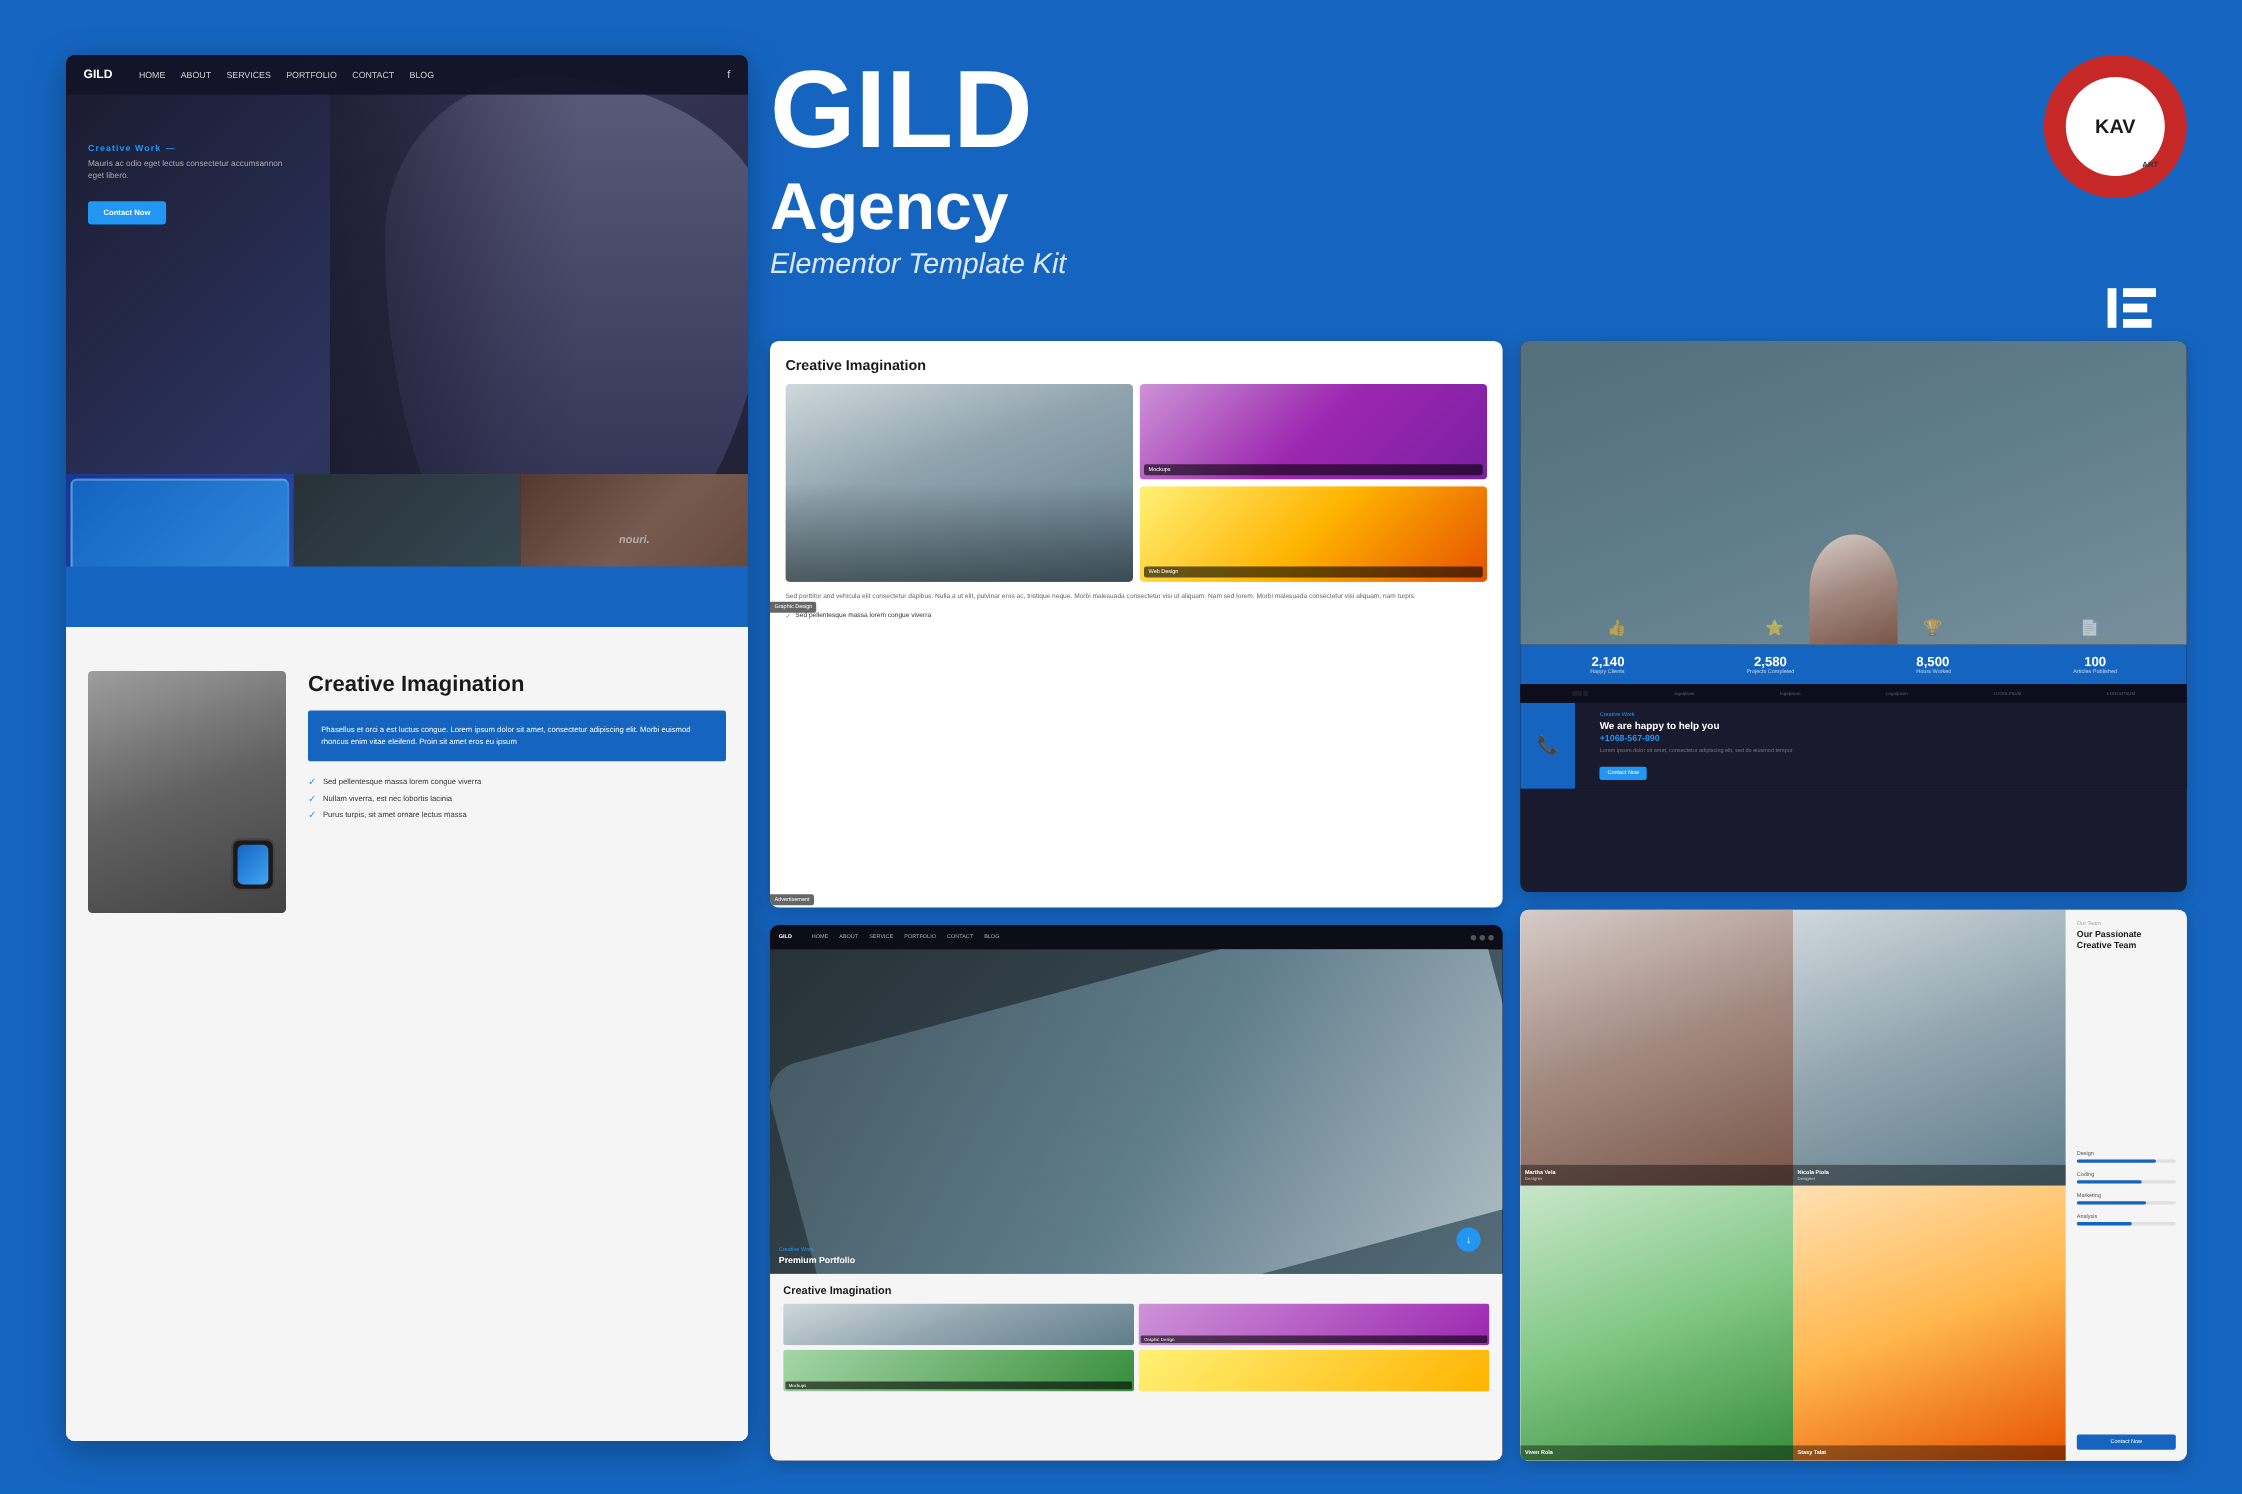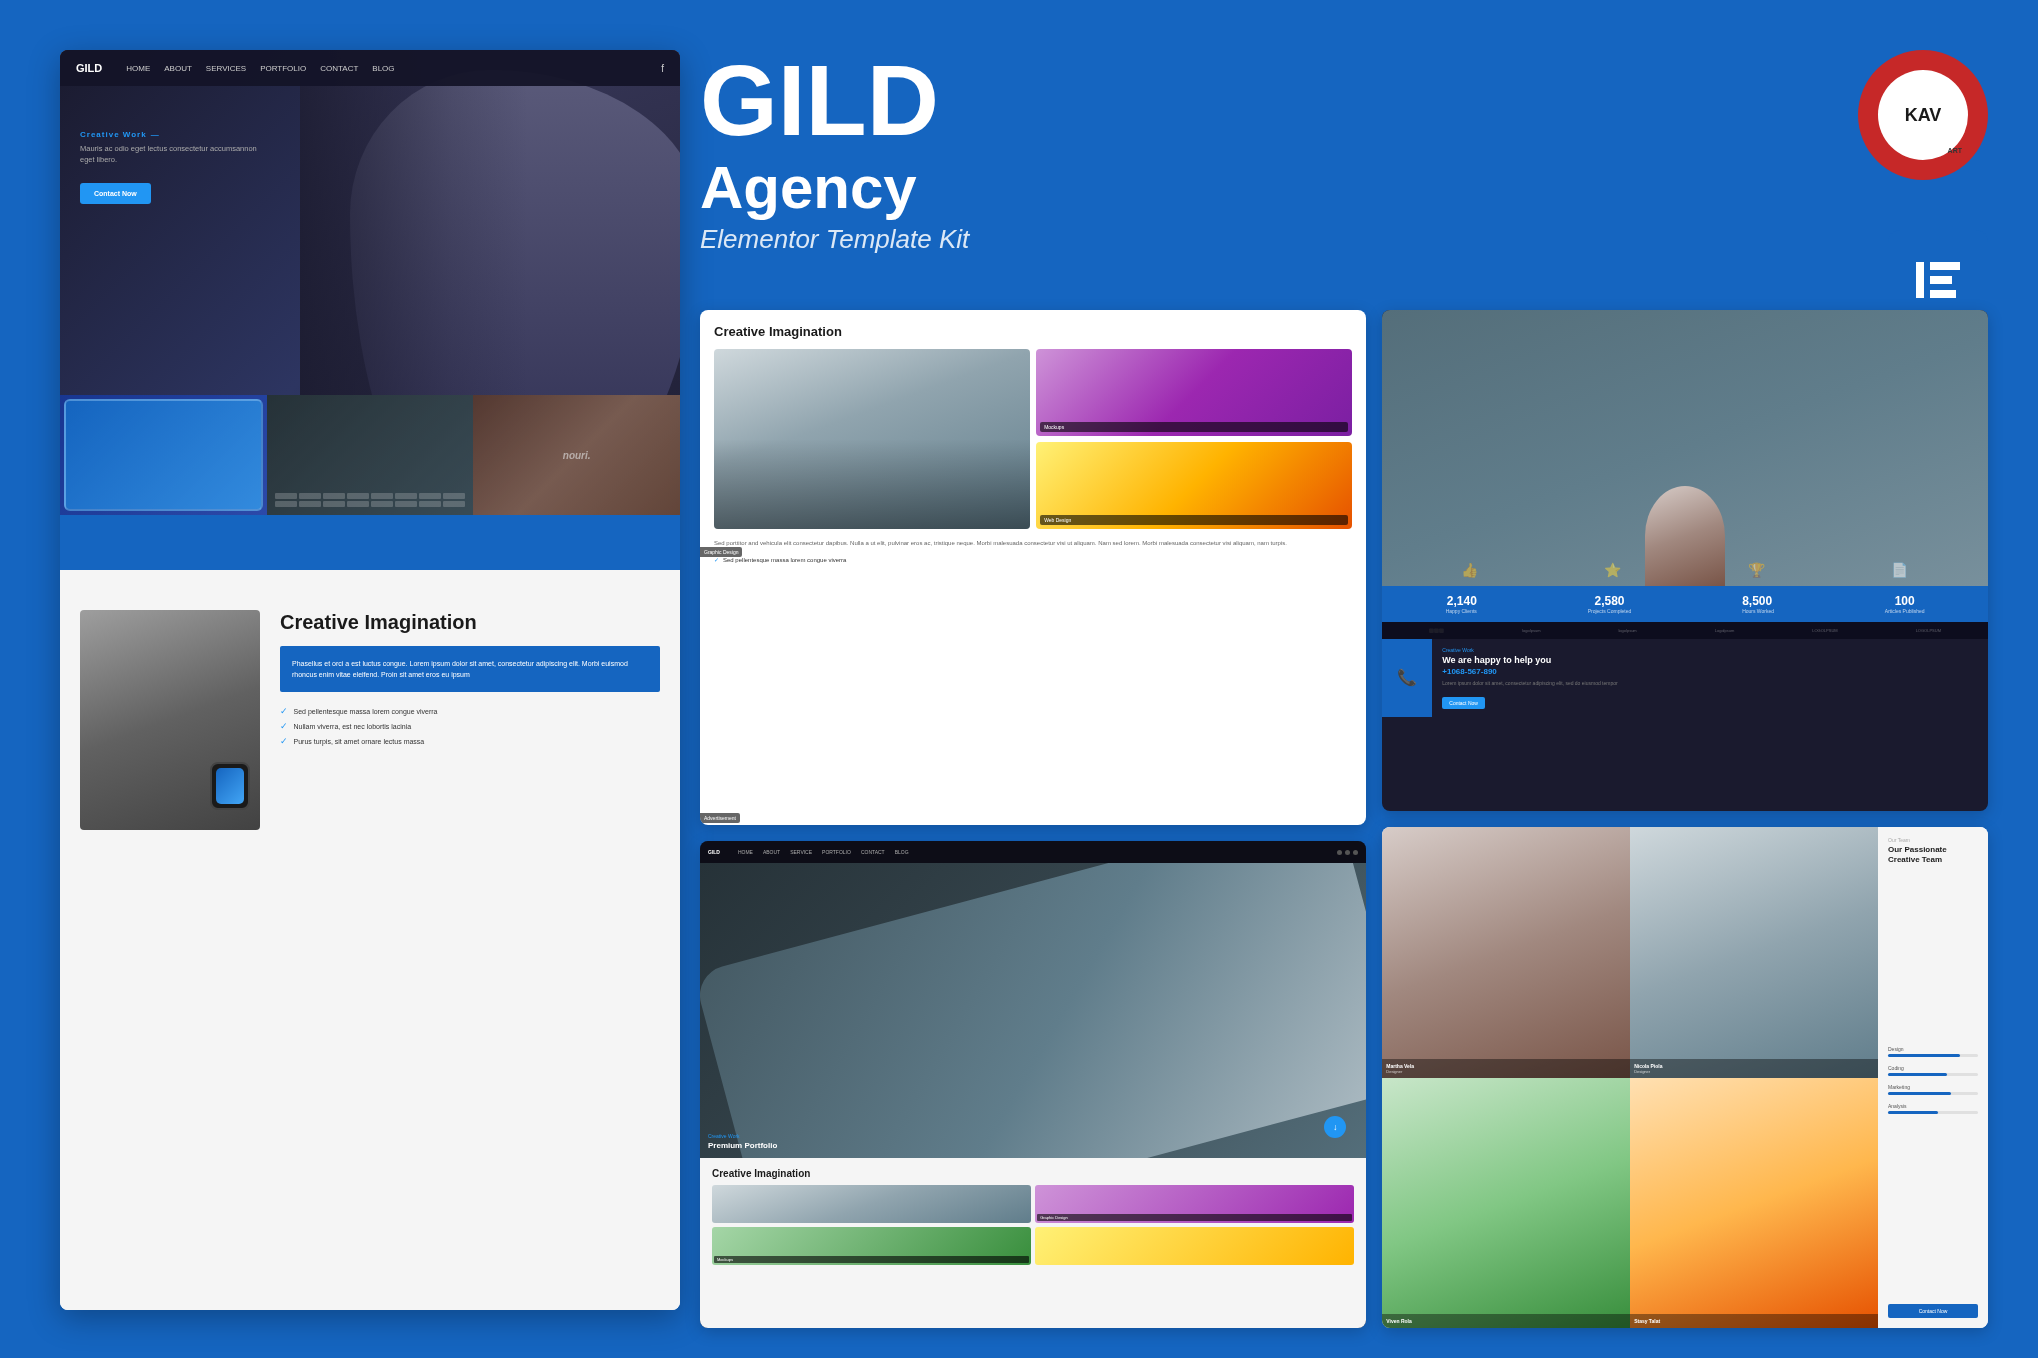--- a/index.html
+++ b/index.html
@@ -151,21 +151,21 @@
       font-weight: bold;
       cursor: pointer;
     }
 
     
     .cards-row {
       position: absolute;
       bottom: 0;
       left: 0;
       right: 0;
-      height: 175px;
+      height: 139px;
       display: flex;
       gap: 0;
     }
 
     .card-item {
       flex: 1;
       position: relative;
       overflow: hidden;
     }
 
@@ -988,21 +988,21 @@
         <span style="color:rgba(255,255,255,0.3);font-size:4px;">LOGOLPSUM</span>
         <span style="color:rgba(255,255,255,0.3);font-size:4px;">LOGOLPSUM</span>
       </div>
 
       <div style="display:flex;align-items:stretch;flex:1;background:#0d0d1e;">
 
         <div style="width:50px;background:#1565c0;display:flex;align-items:center;justify-content:center;flex-shrink:0;">
           <span style="color:#fff;font-size:16px;">📞</span>
         </div>
 
-        <div style="flex:1;padding:8px 10px;background:#1a1a2e;">
+        <div style="flex:1;padding:8px 22px;background:#1a1a2e;">
           <div style="color:#2196f3;font-size:5px;margin-bottom:2px;">Creative Work</div>
           <div style="color:#fff;font-size:9px;font-weight:900;margin-bottom:2px;">We are happy to help you</div>
           <div style="color:#2196f3;font-size:8px;font-weight:bold;margin-bottom:4px;">+1068-567-890</div>
           <div style="color:#777;font-size:5px;line-height:1.4;margin-bottom:4px;">Lorem ipsum dolor sit amet, consectetur adipiscing elit, sed do eiusmod tempor</div>
           <button style="background:#2196f3;color:#fff;font-size:5px;padding:3px 7px;border:none;border-radius:2px;cursor:pointer;">Contact Now</button>
         </div>
       </div>
     </div>
 
     <div class="preview-card-half" style="background:#fff;">

